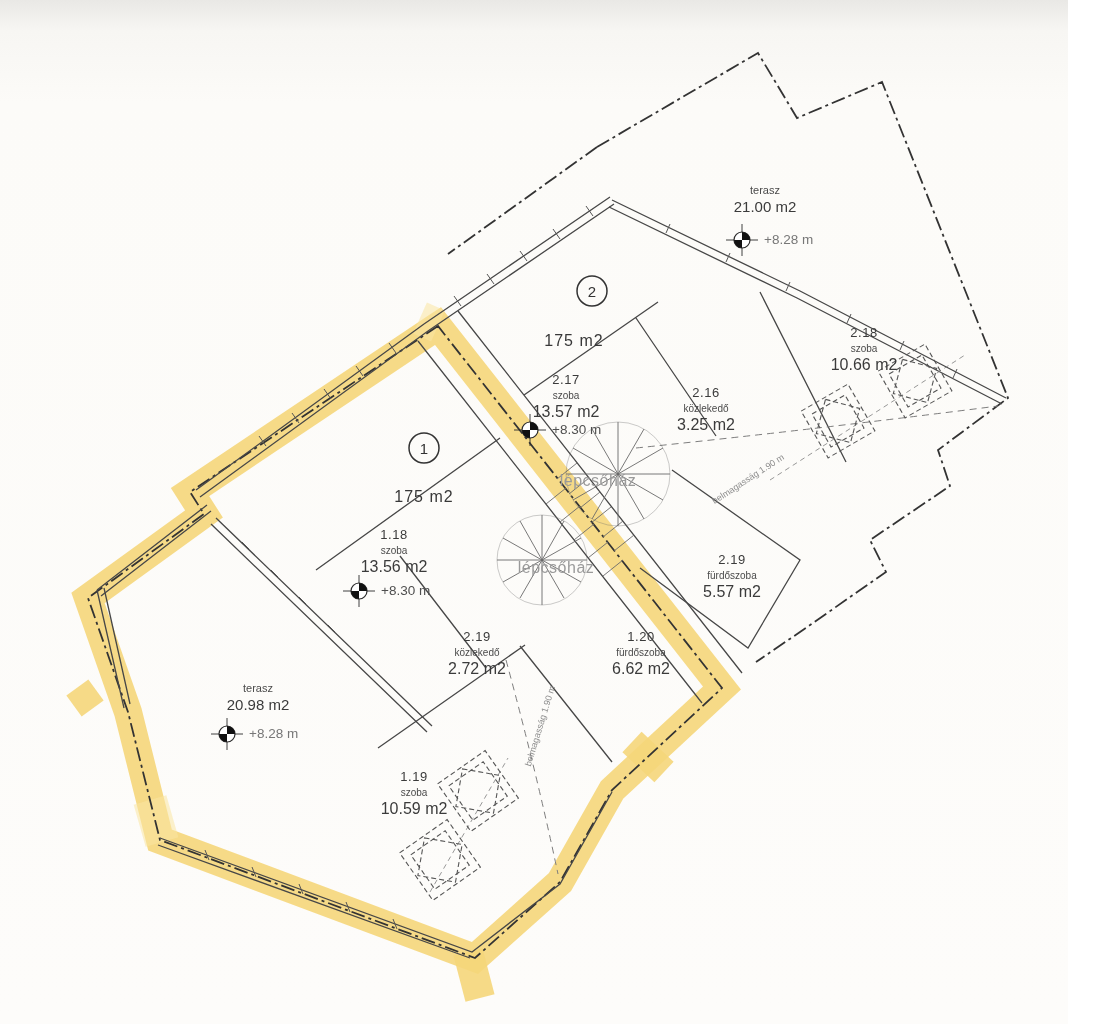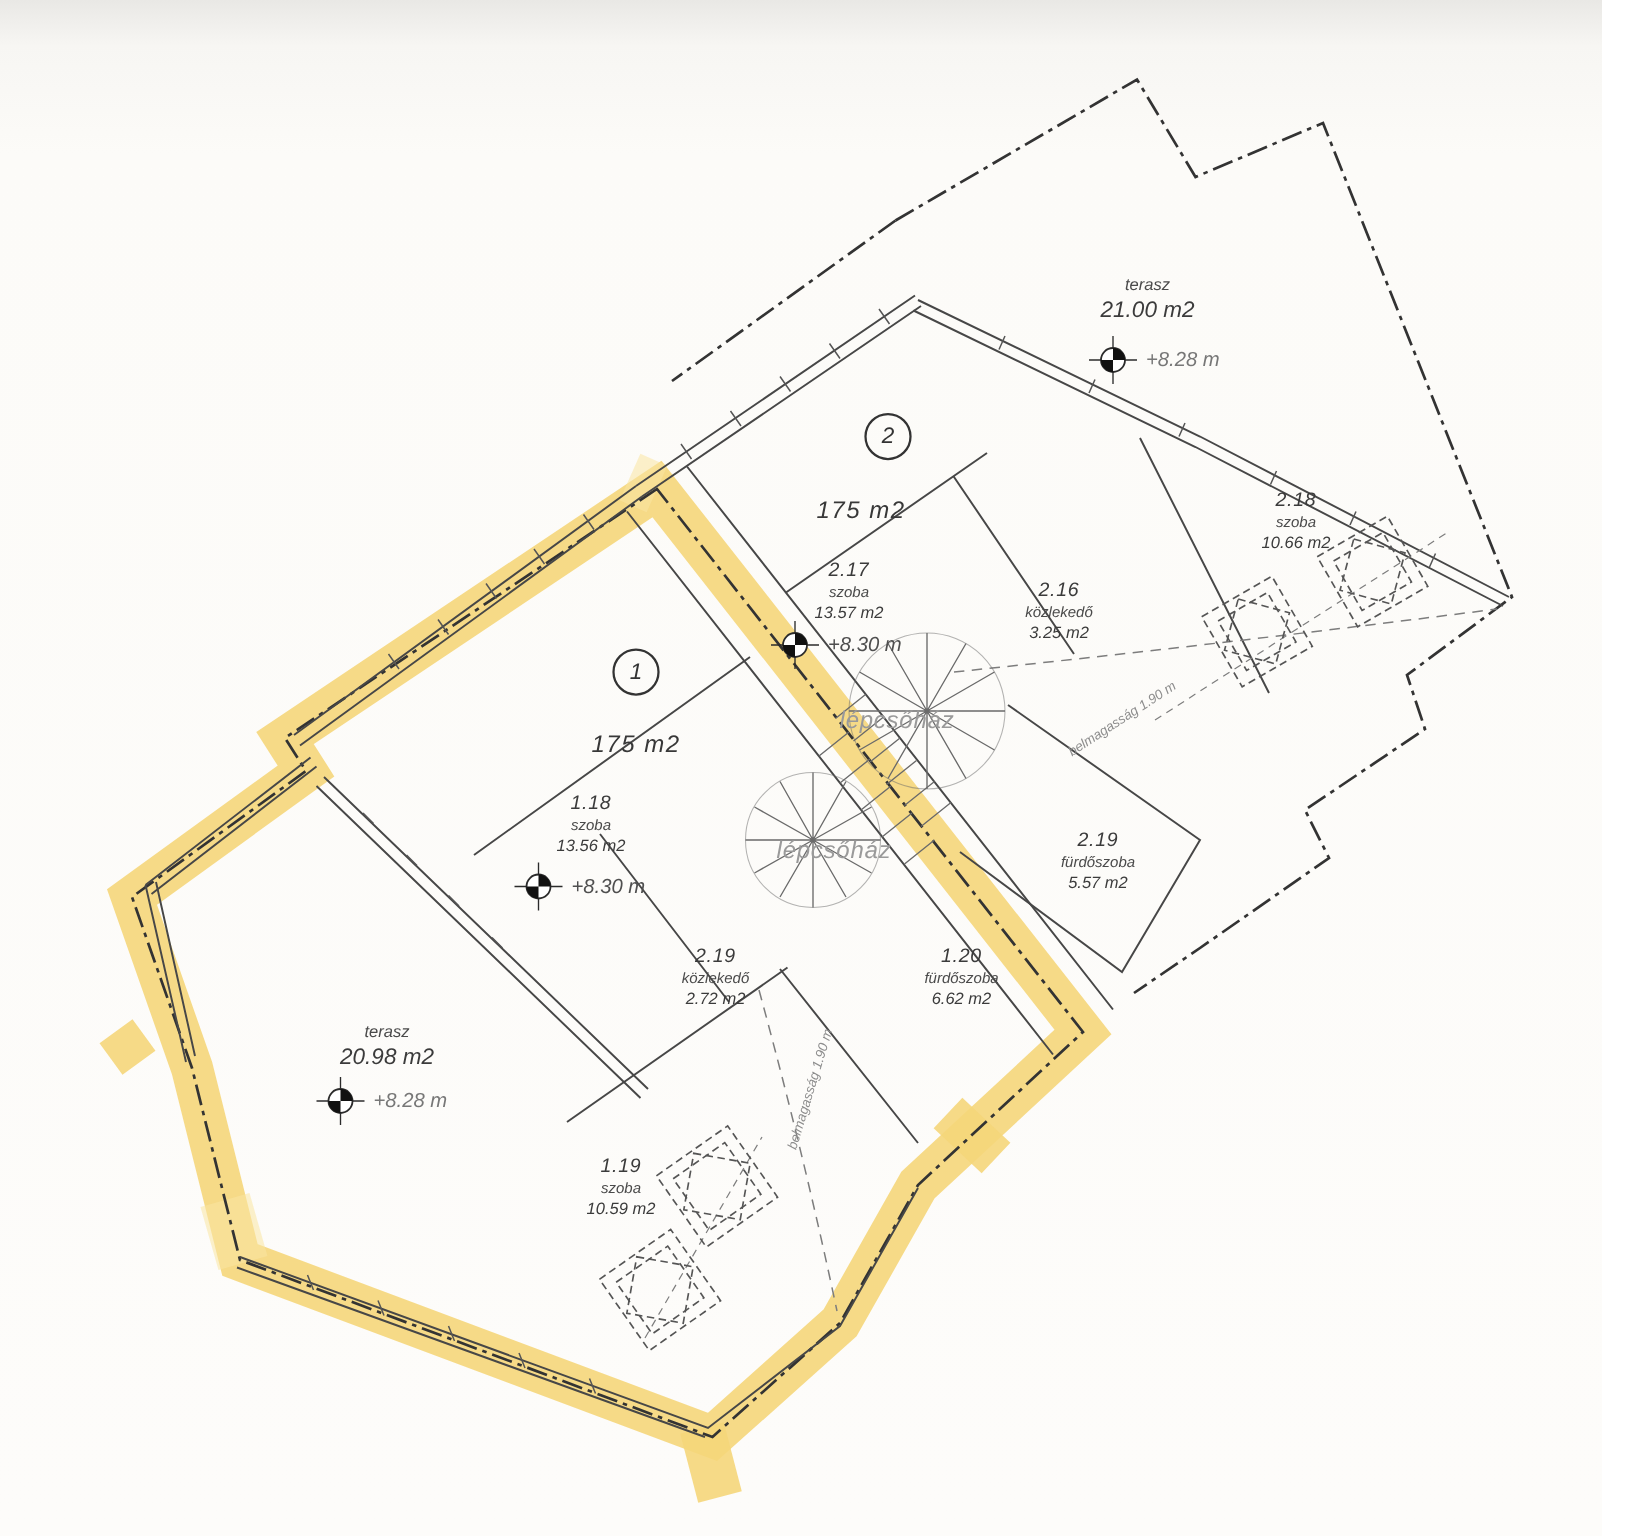--- a/index.html
+++ b/index.html
@@ -1,28 +1,27 @@
 <!DOCTYPE html>
 <html><head>
 <meta charset="utf-8">
 <style>
   html,body{margin:0;padding:0;background:#ffffff;}
   .stage{
     position:relative;width:1068px;height:1024px;overflow:hidden;
     background:linear-gradient(180deg,#e9e8e5 0%,#f7f6f3 3%,#fcfbf8 10%,#fdfcfa 100%);
     font-family:"Liberation Sans", sans-serif;
-    font-style:italic;
   }
   svg{position:absolute;left:0;top:0;}
   .lbl{position:absolute;transform:translate(-50%,0);text-align:center;
        color:#3b3b3b;line-height:1.3;white-space:nowrap;}
   .lbl span{display:block;}
   .l1{font-size:13px;letter-spacing:.5px;}
   .l2{font-size:10px;color:#4a4a4a;}
-  .l3{font-size:11px;}
+  .l3{font-size:16px;}
   .terr .l2{font-size:11px;}
   .terr .l3{font-size:15px;}
   .big{position:absolute;transform:translate(-50%,0);font-size:16px;color:#383838;letter-spacing:1px;white-space:nowrap;}
   .unitnum{position:absolute;transform:translate(-50%,-50%);font-size:15px;color:#333;}
   .elev{position:absolute;font-size:13.5px;color:#4f4f4f;white-space:nowrap;}
   .elev.faded{color:#777;}
   .stairlbl{position:absolute;transform:translate(-50%,-50%);font-size:16px;color:#9a9a9a;letter-spacing:.5px;white-space:nowrap;}
   .headroom{position:absolute;font-size:9px;color:#8d8d8d;white-space:nowrap;}
 </style>
 </head>

